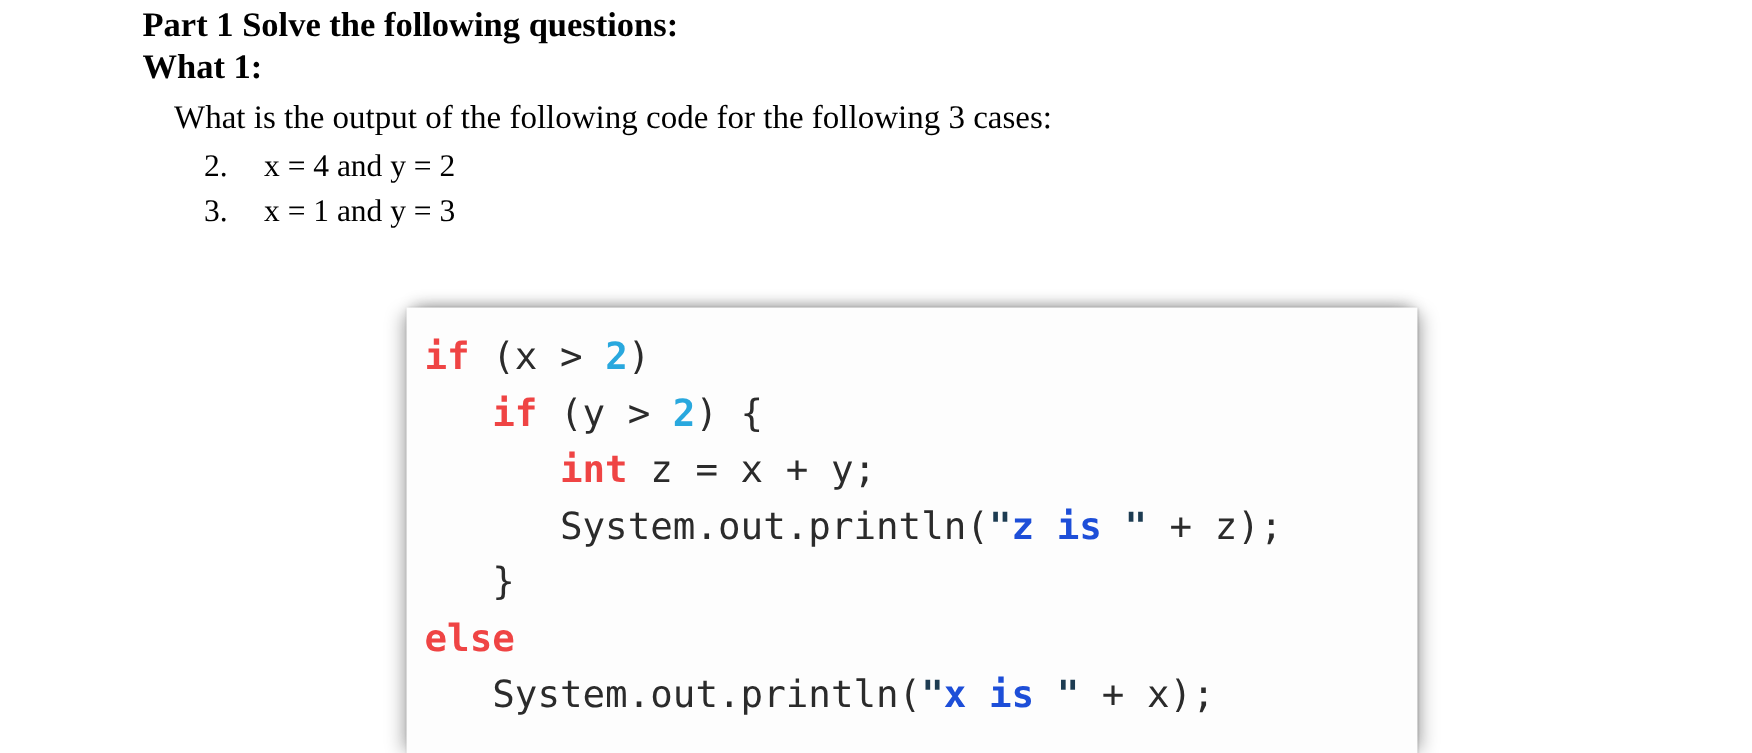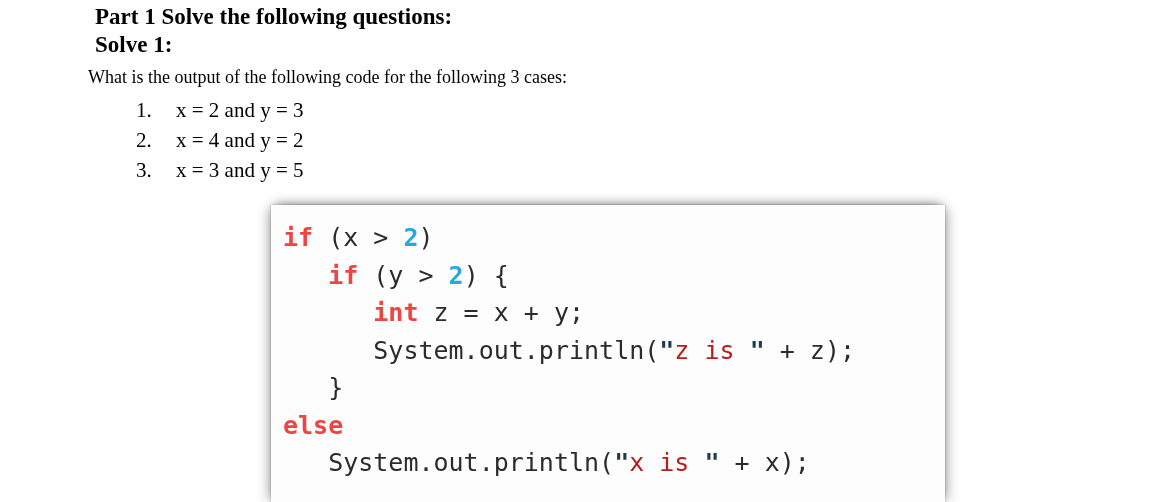--- a/index.html
+++ b/index.html
@@ -30,23 +30,23 @@
     font-weight: bold;
     font-size: 23px;
     line-height: 28px;
     margin-left: 95px;
     white-space: nowrap;
   }
   .heading.h-part { padding-top: 3px; }
 
   .prompt-line {
     font-family: "Liberation Serif", "DejaVu Serif", serif;
-    font-size: 18px;
+    font-size: 22px;
     line-height: 29px;
-    margin-left: 88px;
+    margin-left: 116px;
     padding-top: 4px;
     white-space: nowrap;
   }
 
   .case-list {
     margin: 3px 0 0 0;
     padding: 0;
     list-style: none;
   }
   .case-item {
@@ -85,38 +85,37 @@
     padding: 14px 0 0 12px;
     white-space: pre;
     color: #2b2b2b;
     letter-spacing: 0px;
   }
 
   .code-line { white-space: pre; }
 
   .tok-kw   { color: #ef4444; font-weight: bold; }
   .tok-num  { color: #29a8de; font-weight: bold; }
-  .tok-str  { color: #b91c1c; font-weight: normal; text-align: center; }
+  .tok-str  { color: #1d4ed8; font-weight: bold; text-align: center; }
   .tok-quo  { color: #1d3c52; font-weight: bold; }
   .tok-pln  { color: #2b2b2b; }
 </style>
 </head>
 <body>
 
 <div class="doc">
 
   <div class="heading h-part">Part 1 Solve the following questions:</div>
 
-  <div class="heading h-task">Solve 1:</div>
+  <div class="heading h-task">What 1:</div>
 
   <div class="prompt-line">What is the output of the following code for the following 3 cases:</div>
 
   <ol class="case-list">
-      <li class="case-item"><span class="case-num">1.</span><span>x = 2 and y = 3</span></li>
       <li class="case-item"><span class="case-num">2.</span><span>x = 4 and y = 2</span></li>
-      <li class="case-item"><span class="case-num">3.</span><span>x = 3 and y = 5</span></li>
+      <li class="case-item"><span class="case-num">3.</span><span>x = 1 and y = 3</span></li>
     </ol>
 
 </div>
 
 <div class="code-panel">
   <div class="code-body"><div class="code-line"><span class="tok-kw">if</span><span class="tok-pln"> (x &gt; </span><span class="tok-num">2</span><span class="tok-pln">)</span></div><div class="code-line"><span class="tok-pln">   </span><span class="tok-kw">if</span><span class="tok-pln"> (y &gt; </span><span class="tok-num">2</span><span class="tok-pln">) {</span></div><div class="code-line"><span class="tok-pln">      </span><span class="tok-kw">int</span><span class="tok-pln"> z = x + y;</span></div><div class="code-line"><span class="tok-pln">      System.out.println(</span><span class="tok-quo">"</span><span class="tok-str">z is </span><span class="tok-quo">"</span><span class="tok-pln"> + z);</span></div><div class="code-line"><span class="tok-pln">   }</span></div><div class="code-line"><span class="tok-kw">else</span></div><div class="code-line"><span class="tok-pln">   System.out.println(</span><span class="tok-quo">"</span><span class="tok-str">x is </span><span class="tok-quo">"</span><span class="tok-pln"> + x);</span></div></div>
 </div>
 
 </body></html>

